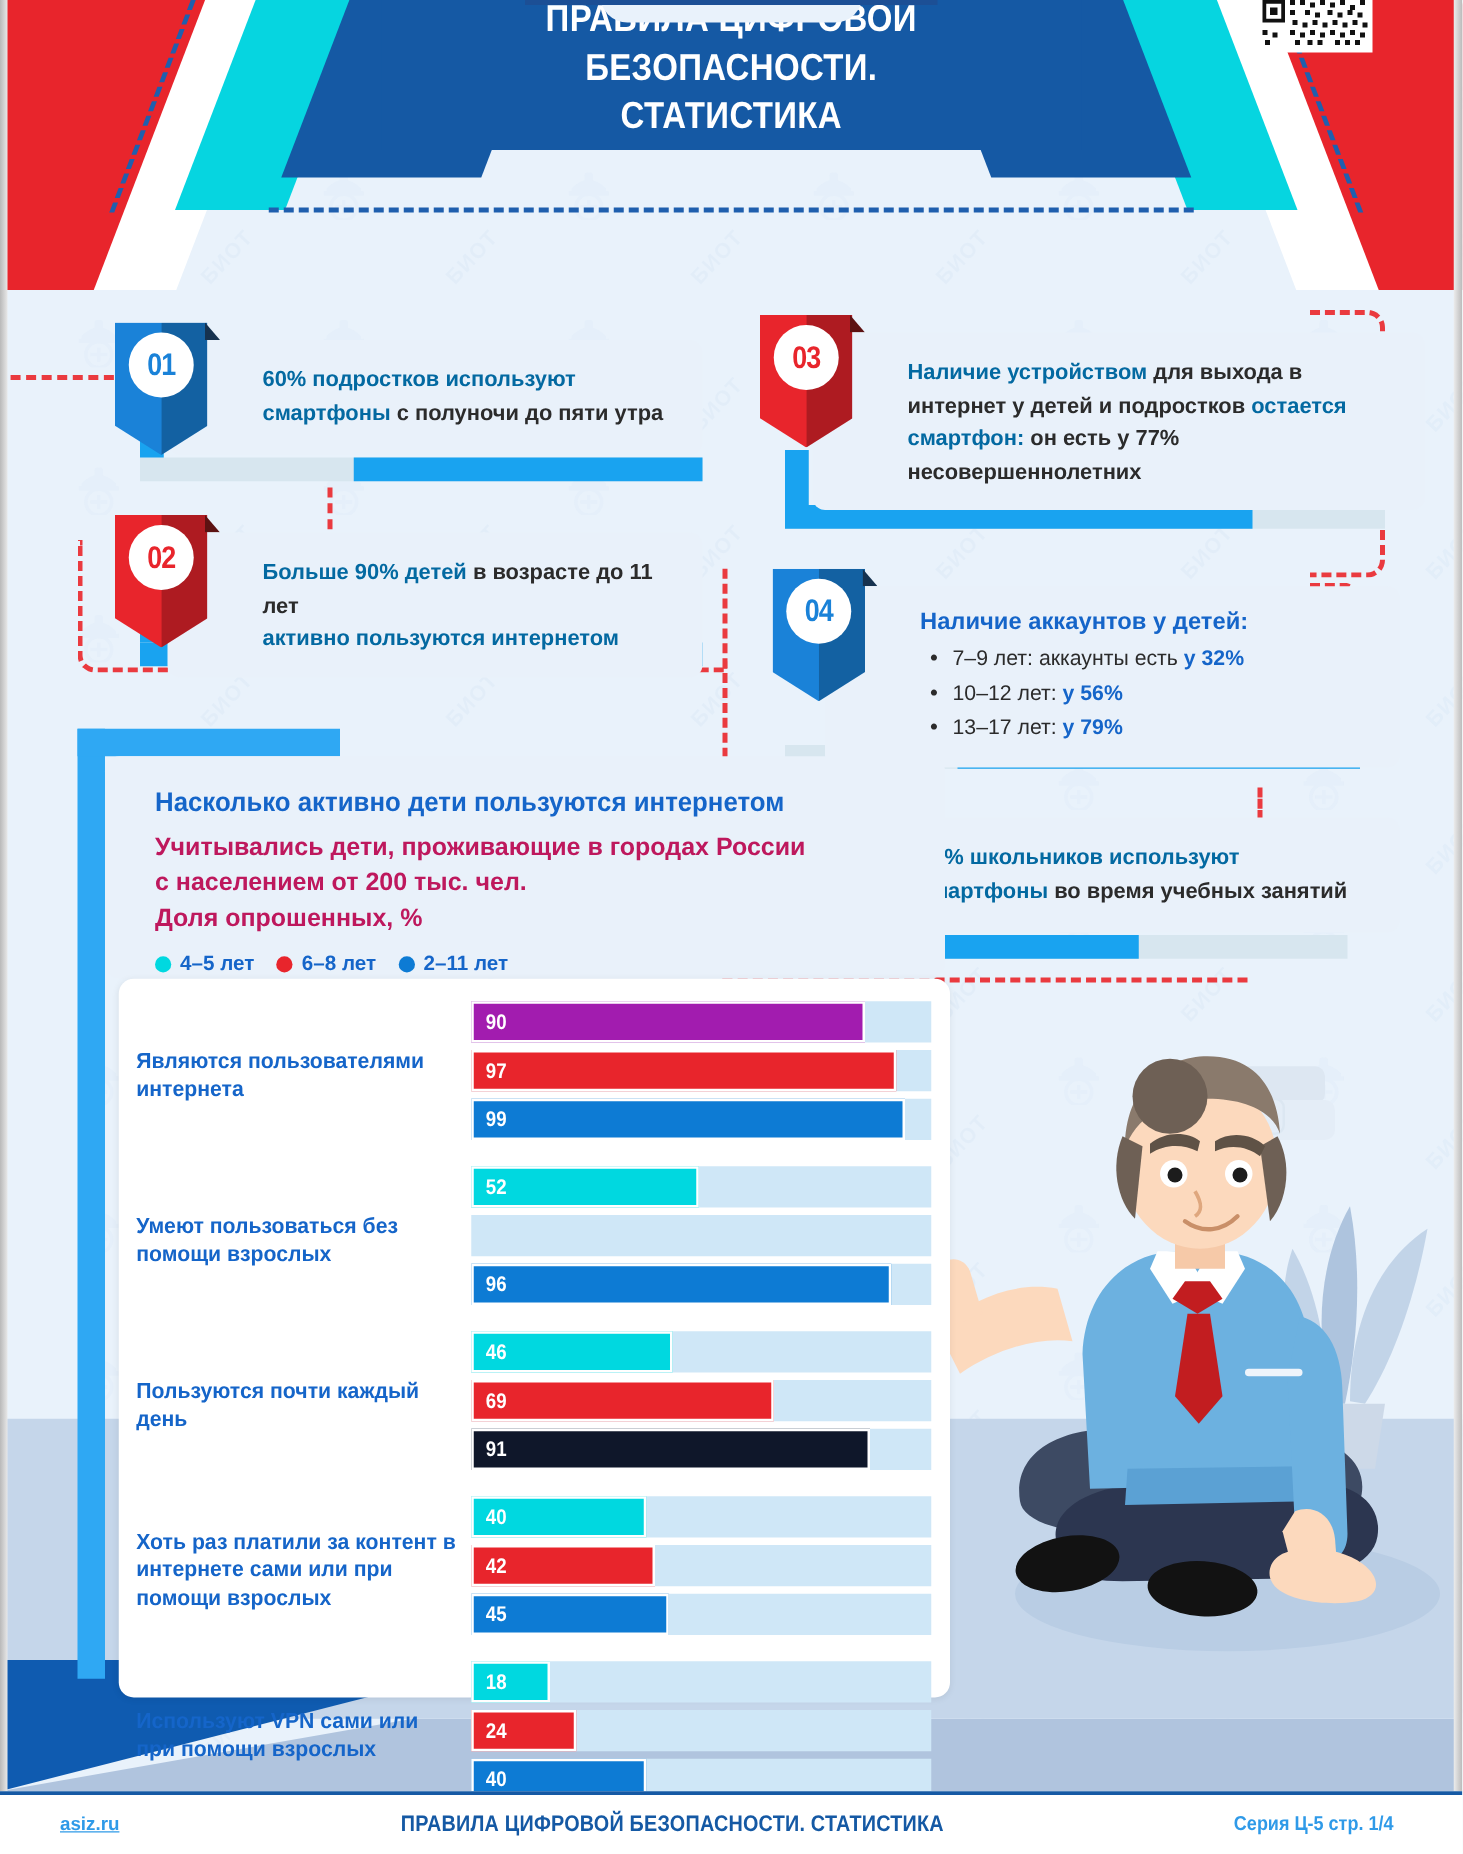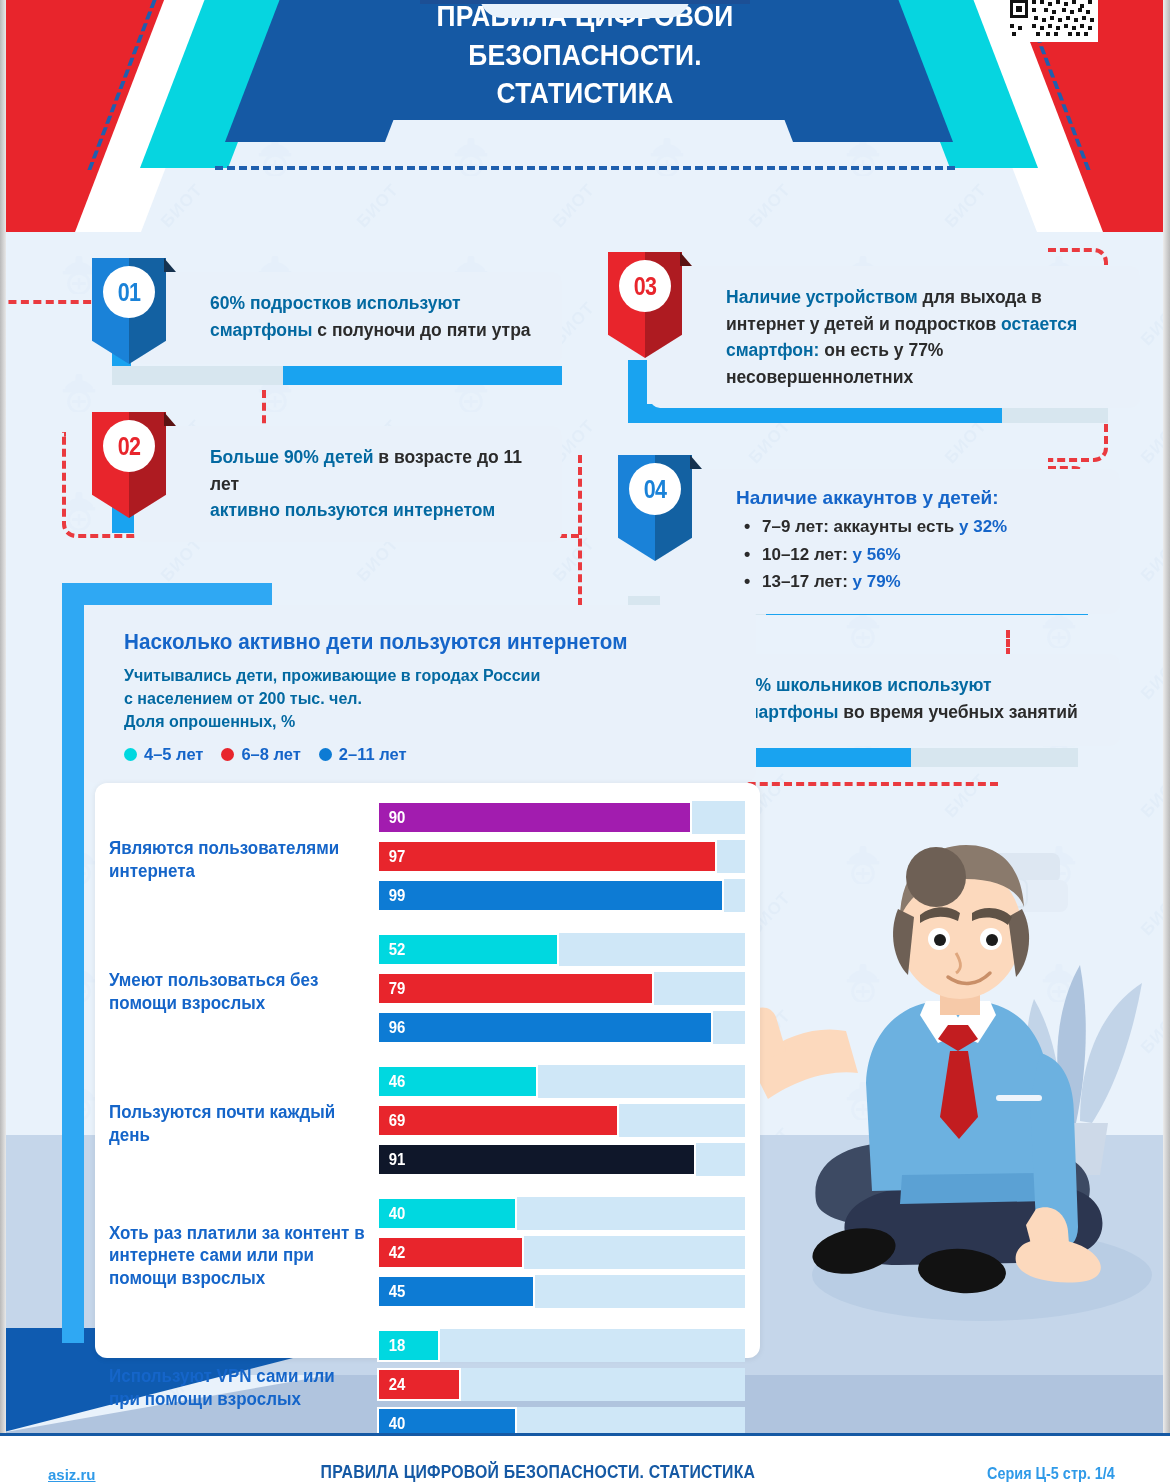--- a/index.html
+++ b/index.html
@@ -82,21 +82,21 @@
   .nc-body {
     position:absolute; left:42px; top:14px;
     background:#e9f1fa; border-radius:10px;
     padding:18px 22px 18px 76px;
   }
   .nc-text { font-size:17.5px; line-height:1.52; color:#2b2b2b; font-weight:600; }
   .nc-text b { color:#0369a1; font-weight:bold; }
   .nc-head { color:#1565c9; font-weight:bold; font-size:19px; margin-bottom:4px; }
   .nc-list { list-style:none; margin:2px 0 0 8px; }
   .nc-list li { position:relative; padding-left:18px; font-size:17px; line-height:1.62;
-     color:#2b2b2b; font-weight:700;}
+     color:#2b2b2b; font-weight:400;}
   .nc-list li::before { content:"•"; position:absolute; left:0; top:-1px; color:#2b2b2b; font-size:18px;}
   .nc-list li b { color:#1565c9; }
 
   .ribbon { position:absolute; left:0; top:0; width:74px; height:106px; z-index:12; }
   .ribbon .rb-main { position:absolute; inset:0;
      clip-path: polygon(0 0, 100% 0, 100% 78%, 50% 100%, 0 78%); }
   .ribbon .rb-dark { position:absolute; left:50%; top:0; width:50%; height:100%;
      clip-path: polygon(0 0, 100% 0, 100% 78%, 0 100%); opacity:.25; background:#000; }
   .ribbon .rb-fold { position:absolute; right:-10px; top:0; width:12px; height:14px;
      background:#16324f; clip-path:polygon(0 0,100% 100%,0 100%); }
@@ -115,21 +115,21 @@
   
   .chart-wrap { position:absolute; left:62px; top:583px; z-index:14; }
   .cw-border { position:absolute; left:0; top:0; width:22px; height:760px; background:#2fa8f3;}
   .cw-border-top { position:absolute; left:0; top:0; width:210px; height:22px; background:#2fa8f3;}
   .cw-panel {
     position:absolute; left:22px; top:22px; width:672px; height:178px;
     background:#e9f1fa; border-radius:12px; padding:24px 26px 10px 40px;
   }
   .cw-title { color:#1565c9; font-weight:bold; font-size:21.5px; line-height:1.24;
     font-stretch:condensed; transform:scaleX(.96); transform-origin:left; }
-  .cw-sub { margin-top:8px; font-size:16px; line-height:1.44; color:#0369a1; font-weight:600;}
+  .cw-sub { margin-top:8px; font-size:20px; line-height:1.44; color:#be185d; font-weight:600;}
   .cw-legend { margin-top:12px; display:flex; gap:18px; align-items:center; }
   .lg-item { display:flex; align-items:center; gap:7px; font-size:16.5px; font-weight:bold; color:#1565c9;}
   .lg-dot { width:13px; height:13px; border-radius:50%; }
 
   .cw-white {
     position:absolute; left:33px; top:200px; width:665px; height:575px;
     background:#ffffff; border-radius:12px; box-shadow:0 1px 6px rgba(0,0,0,.08);
     padding:18px 0 0 0;
   }
   .grp { position:relative; display:flex; align-items:center; margin-bottom:15px; padding-left:14px;}
@@ -151,21 +151,21 @@
   
   .btm-navy { position:absolute; left:0; bottom:50px; width:410px; height:105px; z-index:13;
      background:#0f5bb0; clip-path: polygon(0 0, 100% 0, 0 100%); }
   .btm-grey { position:absolute; left:0; bottom:50px; width:1170px; height:58px; z-index:6;
      background:#b0c4de; clip-path: polygon(330px 0, 100% 0, 100% 100%, 0 100%); }
   .floorline { position:absolute; left:0; bottom:108px; width:1170px; height:240px;
      background:#c5d6ea; z-index:2; }
   .footer {
     position:absolute; left:0; bottom:0; width:1170px; height:50px; background:#fff;
     border-top:3px solid #1559a4; z-index:70;
-    display:flex; align-items:flex-end; justify-content:space-between; padding:0 48px;
+    display:flex; align-items:center; justify-content:space-between; padding:0 48px;
   }
   .ft-site { color:#2f9ae8; font-size:15px; font-weight:600; text-decoration:underline; }
   .ft-mid { color:#1559a4; font-weight:bold; font-size:18px; font-stretch:condensed;
      transform:scaleX(.88); letter-spacing:.2px;}
   .ft-right { color:#2f9ae8; font-weight:bold; font-size:16px; font-stretch:condensed;
      transform:scaleX(.9);}
 </style>
 </head>
 <body>
 
@@ -1254,23 +1254,20 @@
           <div class="grp-label">Умеют пользоваться без помощи взрослых</div>
           <div class="bars">
             <div class="bar-row">
               <div class="bar-track"></div>
               <div class="bar-fill" style="width:49.523809523809526%;background:#00d8e0">
                 <span class="bar-val">52</span>
               </div>
             </div>
             <div class="bar-row">
               <div class="bar-track"></div>
-              <div class="bar-fill" style="width:75.23809523809524%;background:#e8252c">
-                <span class="bar-val">79</span>
-              </div>
             </div>
             <div class="bar-row">
               <div class="bar-track"></div>
               <div class="bar-fill" style="width:91.42857142857143%;background:#0d7bd4">
                 <span class="bar-val">96</span>
               </div>
             </div>
           </div>
         </div>
         <div class="grp">

